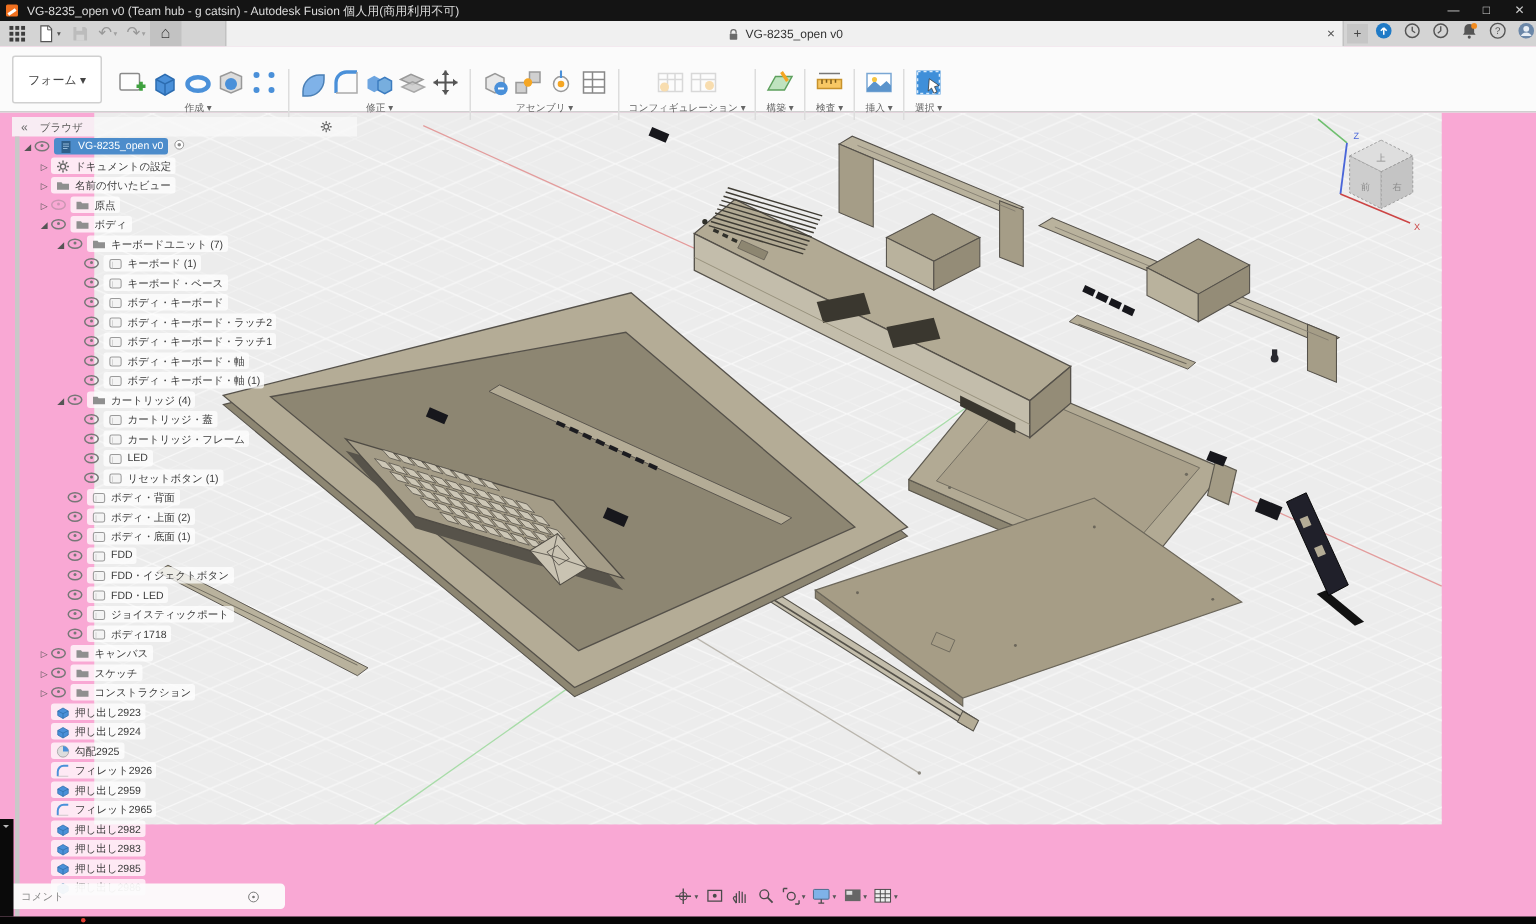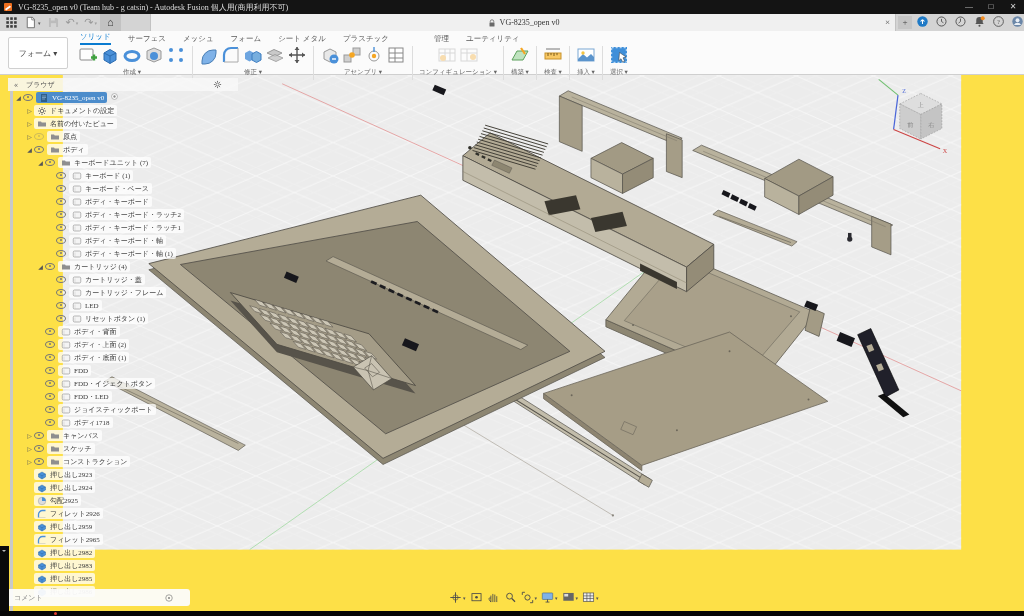--- a/index.html
+++ b/index.html
@@ -1,17 +1,17 @@
 <!DOCTYPE html>
 <html><head>
 <meta charset="utf-8">
 <style>
   html,body{margin:0;padding:0;}
-  #app{position:relative;width:1024px;height:616px;overflow:hidden;background:#fde047;
-       font-family:Liberation Serif, serif;-webkit-font-smoothing:antialiased;}
+  #app{position:relative;width:1024px;height:616px;overflow:hidden;background:#f9a8d4;
+       font-family:Liberation Sans, sans-serif;-webkit-font-smoothing:antialiased;}
   
   #titlebar{position:absolute;left:0;top:0;width:1024px;height:14px;background:#141414;
             display:flex;align-items:center;color:#dcdcdc;font-size:8px;}
   #fusion-logo{width:8px;height:8px;margin-left:4px;border-radius:1px;background:#f0701f;position:relative;}
   #fusion-logo:after{content:"";position:absolute;left:1px;top:4px;width:6px;height:2px;background:#fff;transform:rotate(-35deg);}
   #title-text{margin-left:6px;white-space:nowrap;}
   #win-controls{margin-left:auto;display:flex;}
   #win-controls span{width:22px;text-align:center;font-size:8px;line-height:14px;color:#cfcfcf;}
   
   #tabstrip{position:absolute;left:0;top:14px;width:1024px;height:17px;background:#d4d4d4;}
@@ -430,30 +430,20 @@
               <circle cx="10" cy="10" r="8" fill="#6b87a8"></circle>
               <circle cx="10" cy="8" r="3" fill="#e8eef5"></circle>
               <path d="M4.5 15.5a6 6 0 0 1 11 0z" fill="#e8eef5"></path>
             </svg>
           </span></span>
       </div>
   </div>
 
   <div id="ribbon">
     <div id="design-btn">フォーム ▾</div>
-    <div id="rtabs">
-        <span class="rtab active">ソリッド</span>
-        <span class="rtab">サーフェス</span>
-        <span class="rtab">メッシュ</span>
-        <span class="rtab">フォーム</span>
-        <span class="rtab">シート メタル</span>
-        <span class="rtab">プラスチック</span>
-        <span class="rtab gap">管理</span>
-        <span class="rtab">ユーティリティ</span>
-      </div>
     <div id="rgroups">
         <div class="rgroup">
           <div class="icons">
             <span><span class="ic">
                 <svg viewBox="0 0 20 20" width="20" height="20">
                   <rect x="2" y="4" width="13" height="11" rx="1" fill="#fdfdfd" stroke="#8a8a8a"></rect>
                   <path d="M13 12.5h6M16 9.5v6" stroke="#3fa13f" stroke-width="2.4" fill="none"></path>
                 </svg>
               </span></span>
             <span><span class="ic">

